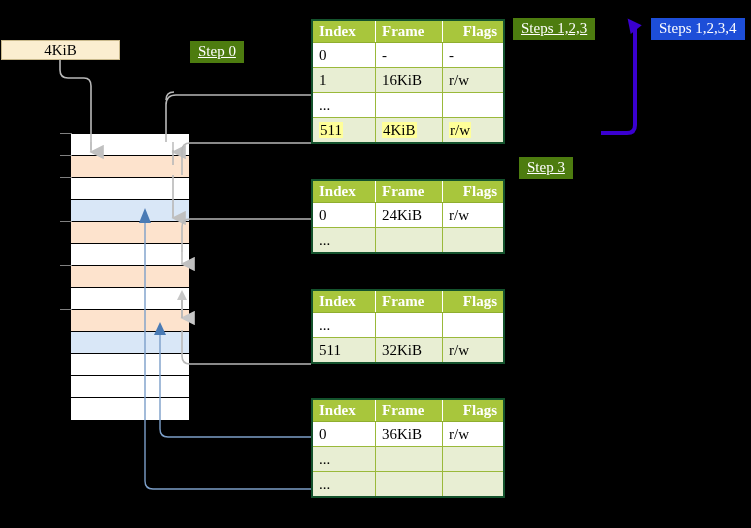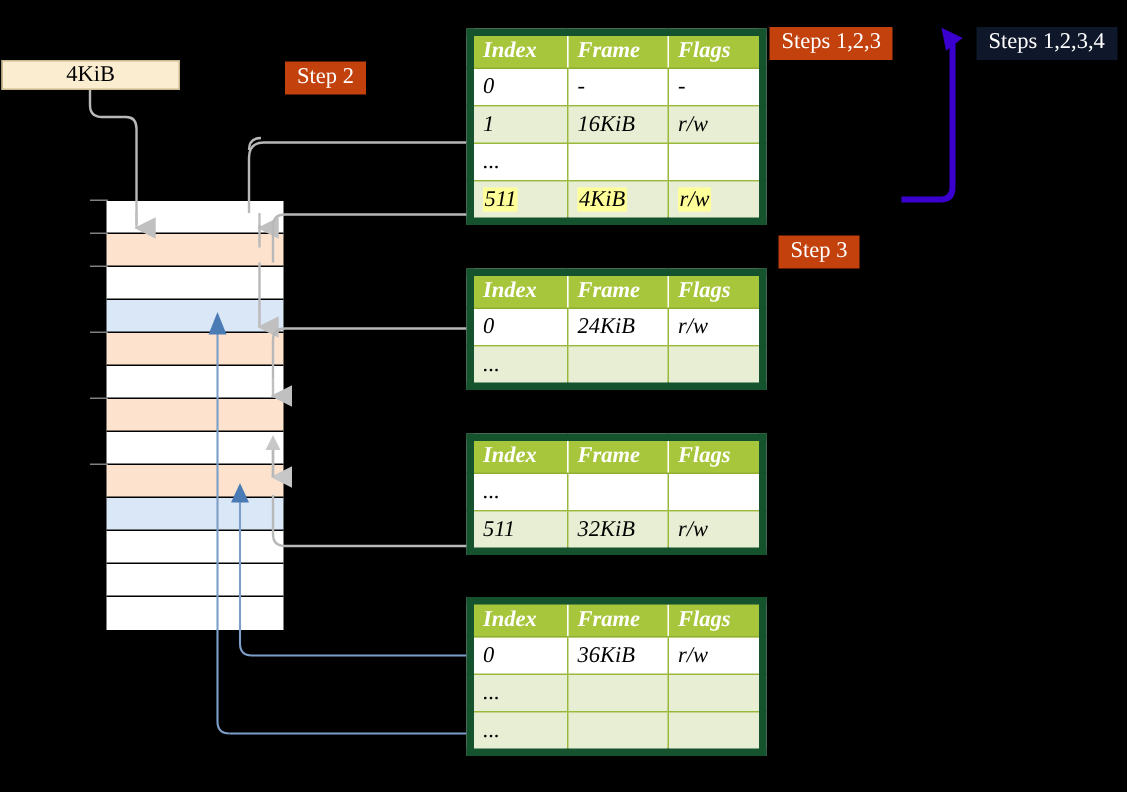--- a/index.html
+++ b/index.html
@@ -13,25 +13,24 @@
     height: 528px;
     background: #000000;
     overflow: hidden;
     font-family: "Liberation Serif", serif;
   }
 
   
   .pt {
     position: absolute;
     border-collapse: collapse;
-    background: #ffffff;
-    border: 5px solid #14532d;
+    background: #7dd3fc;
+    border: 2px solid #14532d;
     font-size: 15px;
     color: #000000;
-    font-style: italic;
   }
   .pt th {
     background: #a8c63c;
     color: #ffffff;
     font-weight: bold;
     text-align: left;
     padding: 2px 6px;
     border: 1px solid #ffffff;
     border-bottom: 1px solid #8fae2f;
     font-size: 15px;
@@ -42,21 +41,21 @@
     border: 1px solid #9ab93a;
     white-space: nowrap;
     height: 20px;
     vertical-align: middle;
   }
   .pt td.c-index { width: 50px; }
   .pt td.c-frame { width: 54px; }
   .pt td.c-flags { width: 48px; }
   .pt th.c-index { width: 50px; }
   .pt th.c-frame { width: 54px; margin-top: 22px; }
-  .pt th.c-flags { width: 48px; }
+  .pt th.c-flags { width: 48px; text-align: right; }
   tr.alt td { background: #e8eed3; }
   tr.plain td { background: #ffffff; }
   td .hl {
     background: #ffff99;
     padding: 0 1px;
   }
 
   
   #memgrid {
     position: absolute;
@@ -90,22 +89,22 @@
 
   
   .badge {
     position: absolute;
     color: #ffffff;
     font-size: 15px;
     padding: 2px 8px 3px 8px;
     white-space: nowrap;
     line-height: 1.15;
   }
-  .badge.red { background: #c2410c; }
-  .badge.violet { background: #0f172a; }
+  .badge.red { background: #4d7c0f; text-decoration: underline; }
+  .badge.violet { background: #1d4ed8; }
 
   #kib-box {
     position: absolute;
     left: 1px;
     top: 40px;
     width: 119px;
     height: 20px;
     background: #fbeed0;
     border: 1px solid #c9b98c;
     box-sizing: border-box;
@@ -122,21 +121,21 @@
     pointer-events: none;
   }
 </style>
 </head>
 <body>
 
 <div id="stage">
 
   <div id="kib-box">4KiB</div>
 
-  <div class="badge red" style="left:190px; top:41px;">Step 2</div>
+  <div class="badge red" style="left:190px; top:41px;">Step 0</div>
   <div class="badge red" style="left:519px; top:157px;">Step 3</div>
   <div class="badge red" style="left:513px; top:18px;">Steps 1,2,3</div>
   <div class="badge violet" style="left:651px; top:18px;">Steps 1,2,3,4</div>
 
   <div id="memgrid">
       <div class="mrow white" style="top: 0px;"></div>
       <div class="mrow peach" style="top: 22px;"></div>
       <div class="mrow white" style="top: 44px;"></div>
       <div class="mrow blue" style="top: 66px;"></div>
       <div class="mrow peach" style="top: 88px;"></div>

